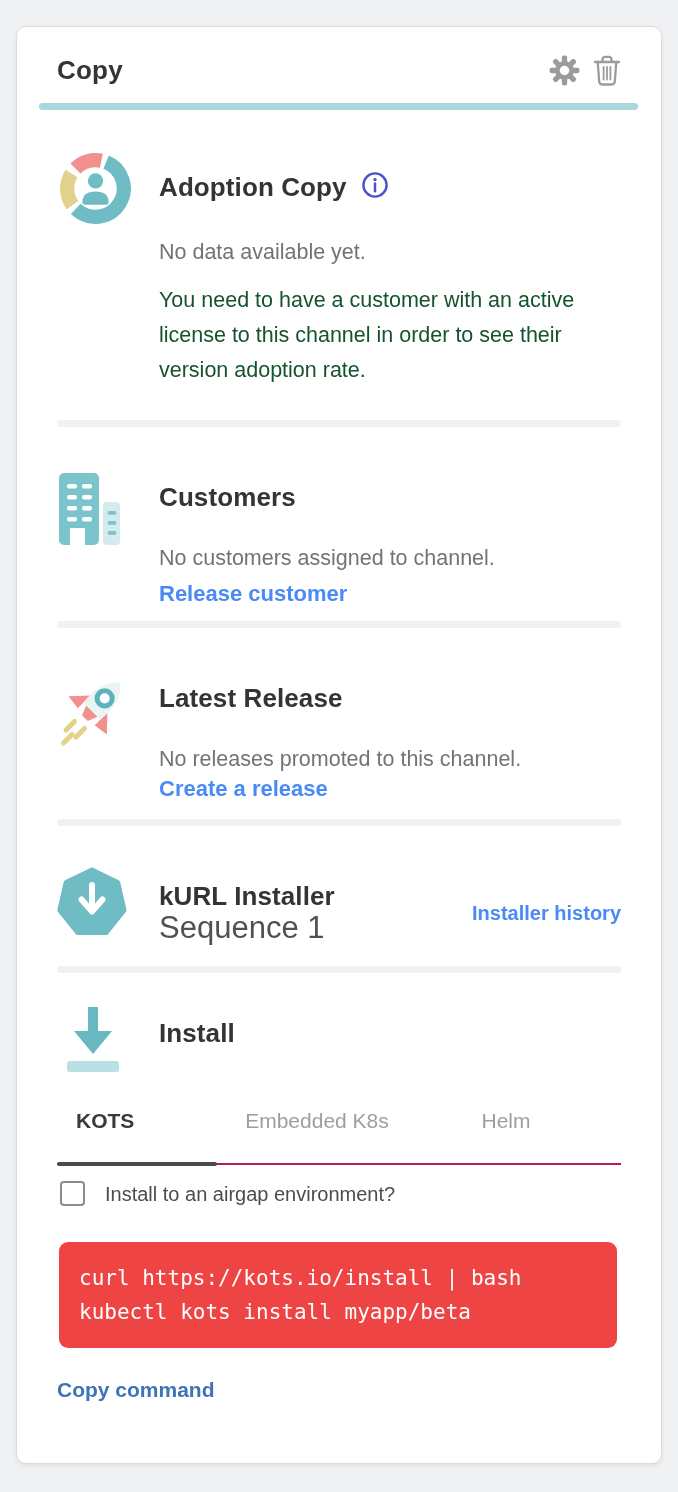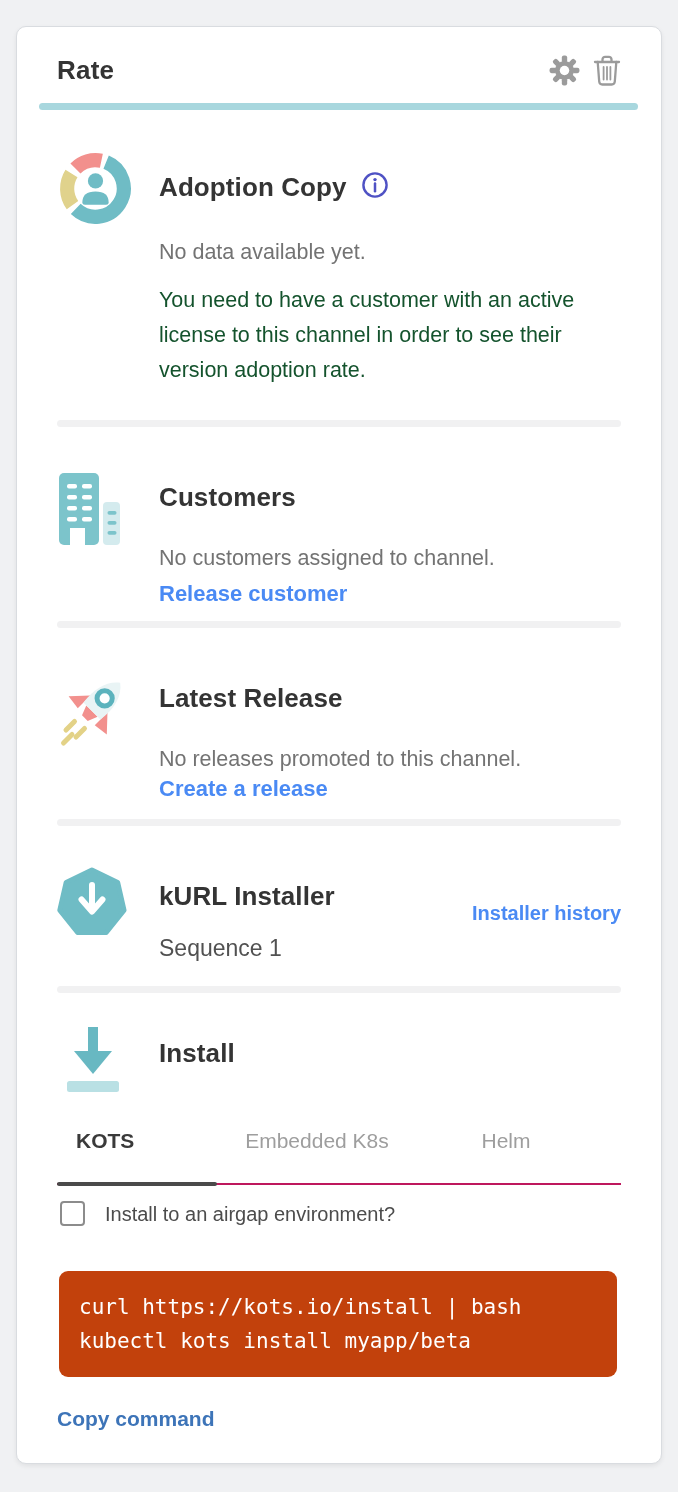--- a/index.html
+++ b/index.html
@@ -32,49 +32,49 @@
   .link{font-size:22px;line-height:30px;font-weight:600;color:#4a8af4;cursor:pointer;display:inline-block;}
   .divider{height:7px;border-radius:4px;background:#f1f1f2;}
   .sA{padding:40px 0 32px;} .sA .txt-col{padding-top:20px;}
   .sA .sec-body{margin-top:33px;} .sA .sec-hint{margin-top:16px;}
   .sB{padding:42px 0 12px;} .sB .txt-col{padding-top:12px;}
   .sB .sec-body{margin-top:30px;} .sB .link{margin-top:6px;}
   .sC{padding:40px 0 15px;} .sC .txt-col{padding-top:14px;}
   .sC .sec-body{margin-top:30px;} .sC .link{}
   .sD{padding:40px 0 22px;} .sD .txt-col{padding-top:14px;display:flex;}
   .sD .left{flex:1;}
-  .seq{margin-top:20px;font-size:23px;line-height:32px;color:#515151;}
+  .seq{margin-top:0;font-size:31px;line-height:32px;color:#515151;}
   .hist-link{font-size:20px;line-height:26px;font-weight:600;color:#4a8af4;cursor:pointer;margin-top:20px;white-space:nowrap;}
   .sE{padding:32px 0 0;} .sE .txt-col{padding-top:12px;}
   .info-badge{display:inline-block;margin-left:13px;vertical-align:-4px;cursor:pointer;}
   
   .tabs{display:flex;margin-top:28px;border-bottom:2px solid #be185d;position:relative;}
   .tab{font-size:21px;line-height:24px;color:#9e9e9e;padding-bottom:30px;text-align:center;cursor:pointer;position:relative;box-sizing:border-box;}
   .tab-kots{width:160px;text-align:left;padding-left:19px;}
   .tab-embedded{width:200px;}
   .tab-helm{width:178px;}
   .tab.active{color:#3a3a3a;font-weight:600;}
   .tab.active::after{content:"";position:absolute;left:0;right:0;bottom:-3px;height:4px;background:#4a4a4a;border-radius:2px;}
   
   .airgap{display:flex;align-items:center;margin-top:16px;margin-left:3px;}
   .checkbox{width:21px;height:21px;border:2px solid #8c8c8c;border-radius:4px;background:#fff;cursor:pointer;flex-shrink:0;}
   .airgap-label{margin-left:20px;font-size:20px;color:#4c4c4c;line-height:24px;}
   
-  .codeblock{margin:45px 4px 0 2px;background:#c2410c;border-radius:9px;padding:19px 20px;}
+  .codeblock{margin:36px 4px 0 2px;background:#ef4444;border-radius:9px;padding:19px 20px;}
   .codeline{font-family:"DejaVu Sans Mono", monospace;font-size:21px;line-height:34px;color:#ffffff;white-space:pre;}
   .copy-link{margin-top:30px;font-size:21px;line-height:24px;font-weight:600;color:#3d74b8;cursor:pointer;display:inline-block;}
 </style>
 </head>
 <body>
 
 <div class="card">
 
   
   <div class="hdr">
-    <div class="hdr-title">Rate</div>
+    <div class="hdr-title">Copy</div>
     <div class="hdr-icons">
       <span>
         <svg width="31" height="31" viewBox="0 0 30 30">
           <g fill="#9b9b9b">
             <rect x="12.4" y="0.5" width="5.2" height="7" rx="2"></rect>
             <rect x="12.4" y="0.5" width="5.2" height="7" rx="2" transform="rotate(45 15 15)"></rect>
             <rect x="12.4" y="0.5" width="5.2" height="7" rx="2" transform="rotate(90 15 15)"></rect>
             <rect x="12.4" y="0.5" width="5.2" height="7" rx="2" transform="rotate(135 15 15)"></rect>
             <rect x="12.4" y="0.5" width="5.2" height="7" rx="2" transform="rotate(180 15 15)"></rect>
             <rect x="12.4" y="0.5" width="5.2" height="7" rx="2" transform="rotate(225 15 15)"></rect>

